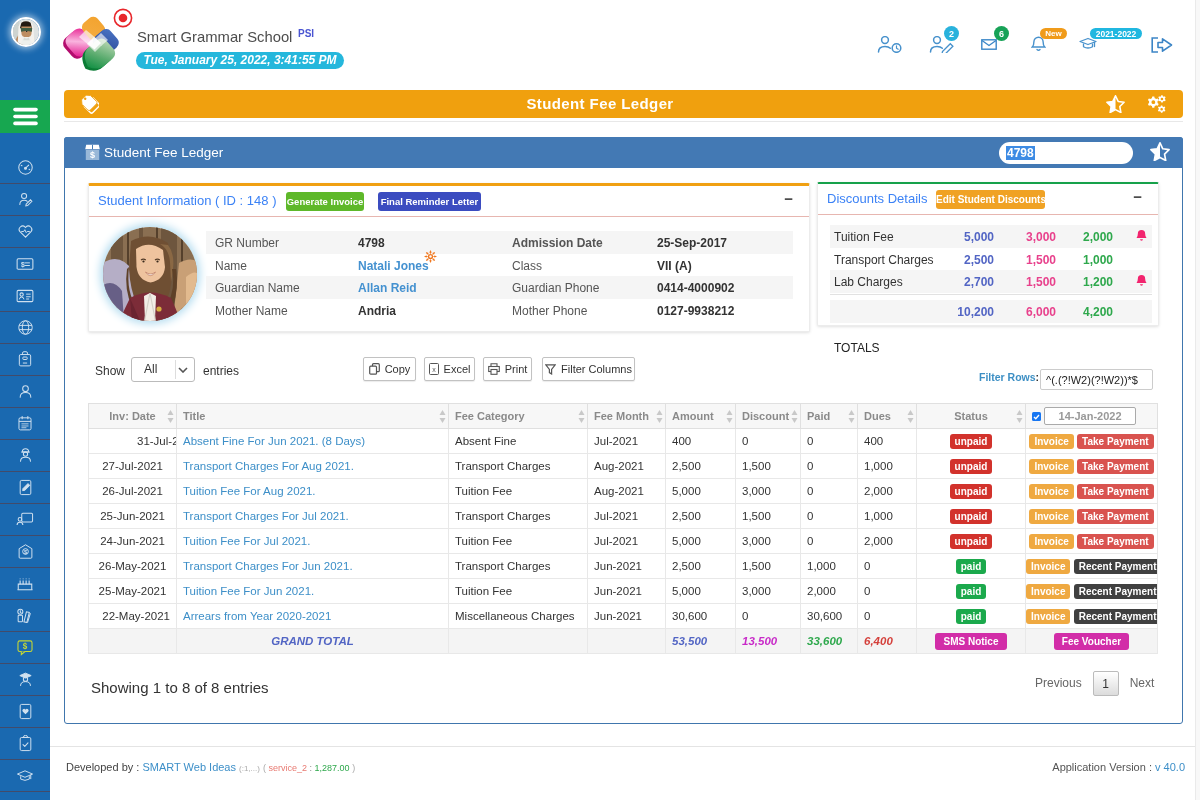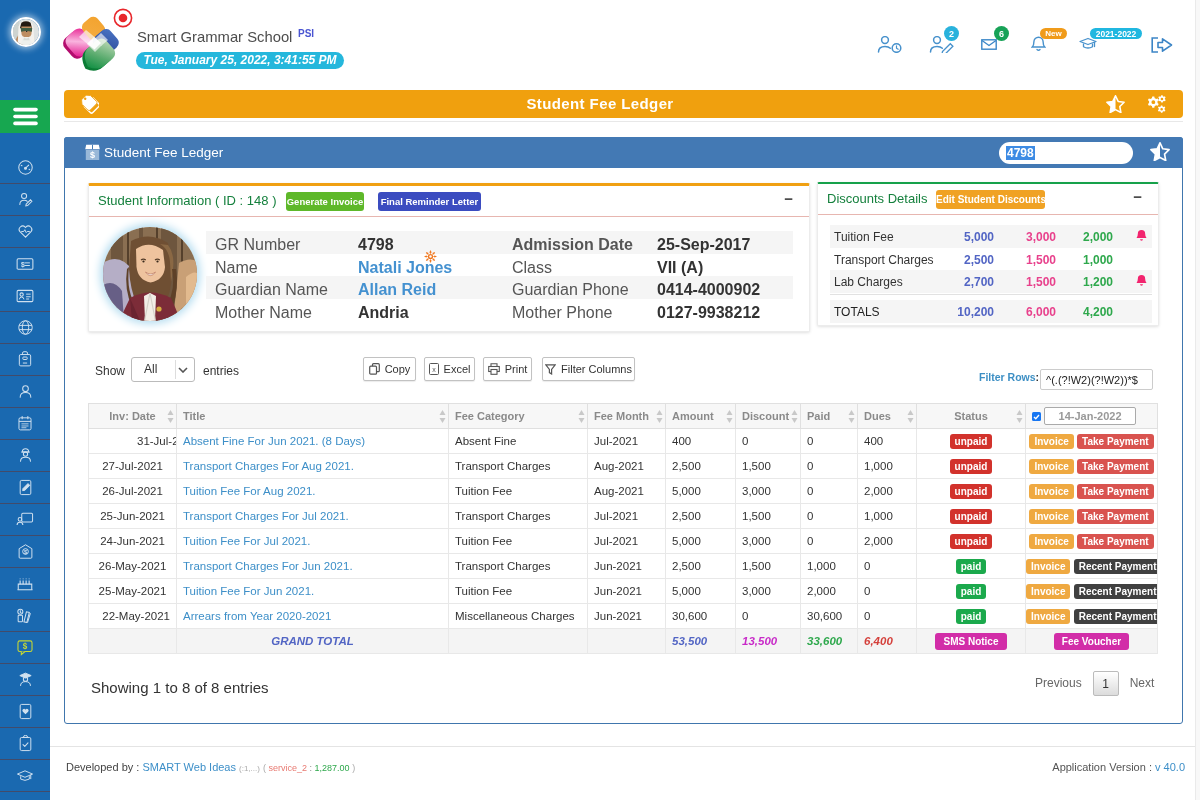--- a/index.html
+++ b/index.html
@@ -31,27 +31,27 @@
 #cardhead { position:absolute; left:-1px; top:-1px; width:1119px; height:31px; background:#4379b4; border-radius:3px 3px 0 0; }
 #cardhead .t { position:absolute; left:40px; top:8px; color:#fff; font-size:13.5px; }
 #searchpill { position:absolute; left:935px; top:5px; width:134px; height:22px; background:#fff; border-radius:11px; padding:4px 7px; font-size:12px; }
 #searchpill span { background:#3d8be4; color:#fff; font-weight:bold; font-size:12px; padding:0 1px; }
 
 
 .panel { position:absolute; background:#fff; border:1px solid #ececec; border-radius:2px; box-shadow:0 1px 3px rgba(0,0,0,0.12); }
 #stupanel { left:23px; top:45px; width:722px; height:149px; border-top:3px solid #f0a012; }
 #discpanel { left:752px; top:44px; width:342px; height:144px; border-top:2.5px solid #16a14a; }
 .panelhead { position:relative; height:31px; border-bottom:1px solid #e7b6b0; }
-.ph-title { position:absolute; left:9px; top:7px; font-size:13px; color:#15803d; }
+.ph-title { position:absolute; left:9px; top:7px; font-size:13px; color:#3b82f6; }
 .pbtn { position:absolute; top:6px; height:19px; line-height:19px; border:none; border-radius:3px; color:#fff; font-size:9.5px; font-weight:bold; font-family:"Liberation Sans",sans-serif; text-align:center; white-space:nowrap; padding:0; }
 .minus { position:absolute; right:16px; top:4px; color:#444; font-size:15px; font-weight:bold; }
 
 
 #photo { position:absolute; left:14px; top:41px; width:94px; height:94px; border-radius:50%; box-shadow:0 0 8px 3px #b5ddf0; overflow:hidden; }
-.inforow { position:absolute; left:117px; width:587px; height:23px; font-size:16px; }
+.inforow { position:absolute; left:117px; width:587px; height:23px; font-size:12px; }
 .inforow.g { background:#f5f5f5; }
 .inforow .lab { position:absolute; top:5px; color:#555; }
 .inforow .val { position:absolute; top:5px; color:#333; font-weight:bold; }
 .bluelink { color:#4491d0 !important; }
 
 
 .discrow { position:absolute; left:12px; width:322px; height:23px; font-size:12px; }
 .discrow.g { background:#f5f5f5; }
 .discrow span { position:absolute; top:5px; font-weight:bold; }
 .dlab { left:4px; color:#333; font-weight:normal !important; }
@@ -483,21 +483,21 @@
         <span class="dv1">2,700</span>
         <span class="dv2">1,500</span>
         <span class="dv3">1,200</span>
         <svg class="dbell" width="11" height="13" viewBox="0 0 15 17" fill="#f2246e">
           <path d="M7.5 1 a5 5 0 0 1 5 5 q0 4 1.8 5.8 l-13.6 0 q1.8-1.8 1.8-5.8 a5 5 0 0 1 5-5 Z"></path>
           <path d="M5.5 13.5 a2 2 0 0 0 4 0 Z"></path>
         </svg>
       </div>
     <div style="position:absolute; left:12px; top:110px; width:322px; height:1px; background:#e2e2e2;"></div>
       <div class="discrow g" style="top:115.5px;">
-        <span class="dlab" style="font-weight:normal; color:#222;">TOTALS</span>
+        <span class="dlab" style="font-weight:normal; color:#222;margin-top:36px;">TOTALS</span>
         <span class="dv1">10,200</span>
         <span class="dv2">6,000</span>
         <span class="dv3">4,200</span>
       </div>
   </div>
 
   <span class="tlab" style="left:30px; top:226px;">Show</span>
   <div id="lensel">All
     <span style="position:absolute; right:18px; top:2px; bottom:2px; width:1px; background:#ddd;"></span>
     <svg style="position:absolute; right:6px; top:9px;" width="10" height="6" viewBox="0 0 10 6" fill="none" stroke="#555" stroke-width="1.6">

